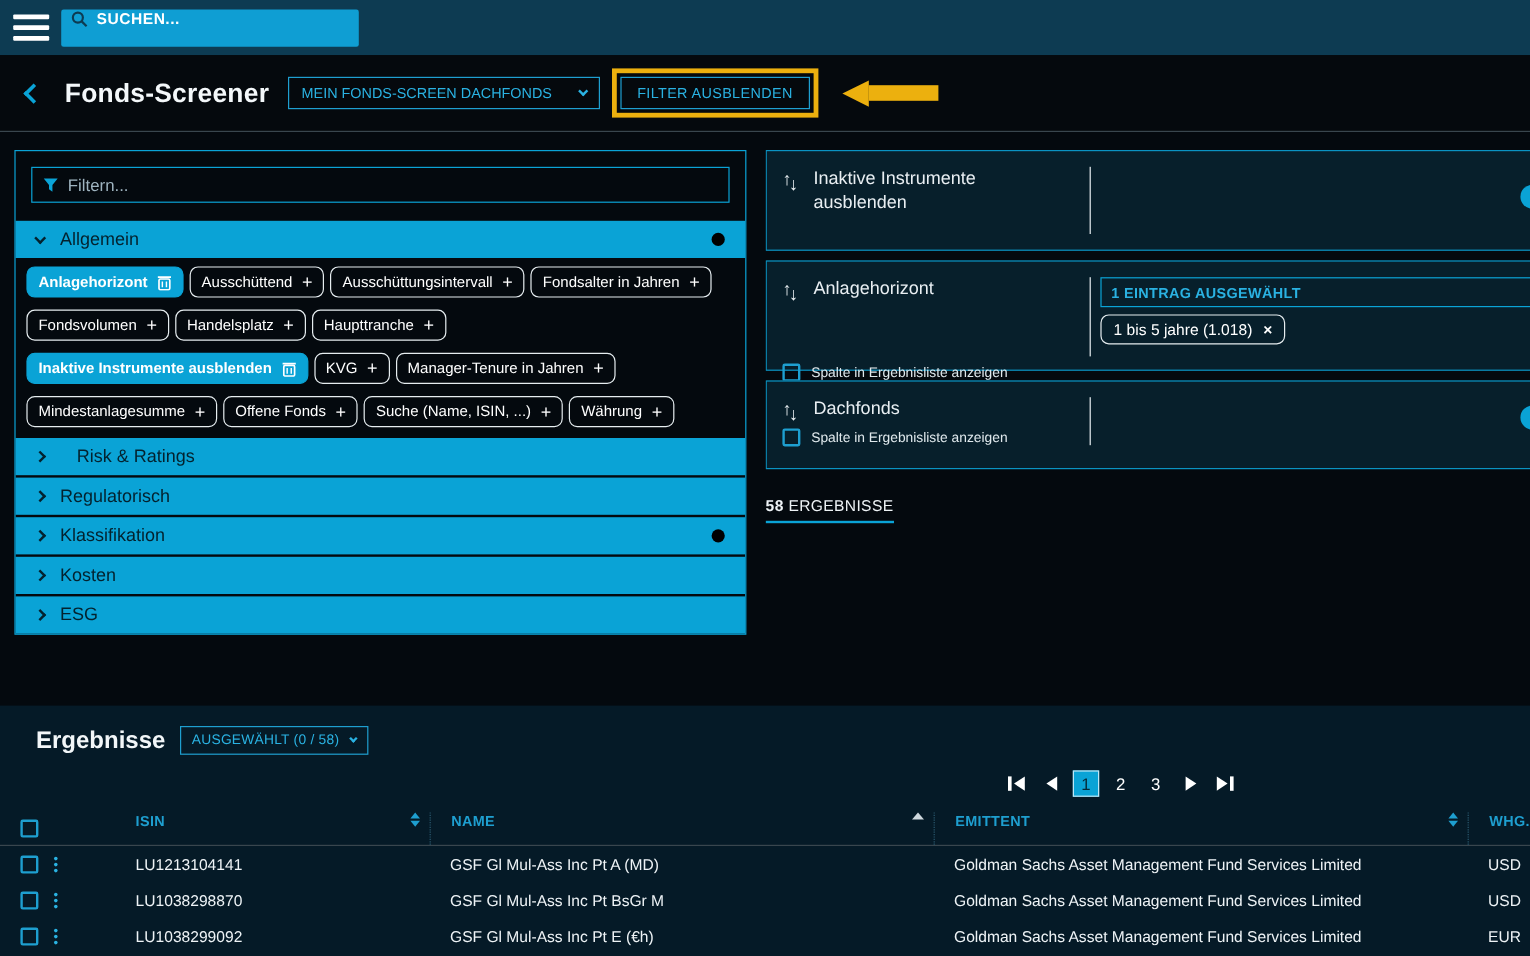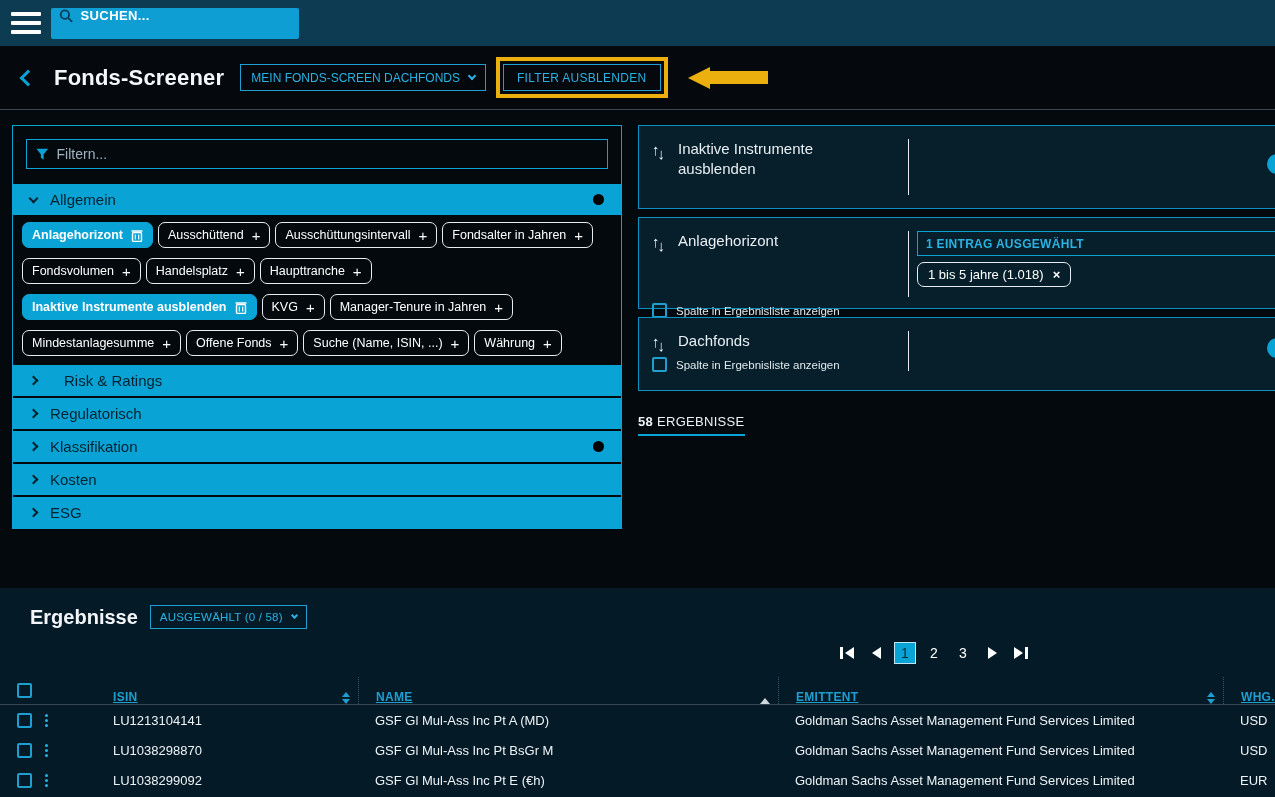--- a/index.html
+++ b/index.html
@@ -22,21 +22,21 @@
   .appheader { height:64px; background:#05090d; border-bottom:1px solid #39464e;
     display:flex; align-items:center; }
   .chev { display:inline-block; width:7px; height:7px; border-right:2px solid currentColor;
     border-bottom:2px solid currentColor; }
   .chev.down { transform:rotate(45deg); margin-top:-3px; }
   .chev.right { transform:rotate(-45deg); }
   .chev.left { transform:rotate(135deg); }
   .back-chev { color:#0aa3d6; width:12px; height:12px; border-width:3px; margin-left:22px; cursor:pointer; }
   .page-title { color:#f4f8fa; font-size:22px; font-weight:bold; margin-left:20px; letter-spacing:.2px; }
   .screen-select { margin-left:16px; height:27px; border:1px solid #1e9fd0; display:flex;
-    align-items:center; gap:9px; padding:0 10px; color:#2ab2e2; font-size:12px; cursor:pointer; }
+    align-items:center; gap:23px; padding:0 10px; color:#2ab2e2; font-size:12px; cursor:pointer; }
   .screen-select .chev { width:6px; height:6px; }
   .hl-box { margin-left:10px; border:4px solid #ecb00e; padding:3px; }
   .filter-toggle { height:27px; border:1px solid #1e9fd0; background:transparent; color:#2ab2e2;
     font-size:12px; padding:0 13px; cursor:pointer; letter-spacing:.3px;
     font-family:"Liberation Sans", sans-serif; }
   .anno-arrow { display:flex; align-items:center; margin-left:20px; }
   .anno-arrow .head { width:0; height:0; border-top:11px solid transparent;
     border-bottom:11px solid transparent; border-right:22px solid #ecb00e; }
   .anno-arrow .shaft { width:58px; height:13px; background:#ecb00e; }
 
@@ -111,22 +111,22 @@
     border-left:9px solid #fff; }
   .pg-bar { width:3px; height:12px; background:#fff; }
   .pg-num { width:22px; height:22px; display:flex; align-items:center; justify-content:center;
     color:#fff; font-size:14px; cursor:pointer; background:transparent; border:none;
     font-family:"Liberation Sans", sans-serif; }
   .pg-num.current { background:#0aa3d6; color:#062a38; border:1px solid #bfe6f5; }
 
   .grid-row { display:grid; grid-template-columns:96px 262px 420px 445px 1fr; align-items:center; }
   .thead { height:28px; margin-top:12px; border-bottom:1px solid #39464e; color:#1e9fd0;
     font-weight:bold; font-size:12px; letter-spacing:.3px; }
-  .th { display:flex; align-items:flex-end; justify-content:space-between; height:100%;
-    padding:0 8px 0 17px; cursor:pointer;text-decoration:underline; }
+  .th { display:flex; align-items:flex-start; justify-content:space-between; height:100%;
+    padding:0 8px 0 17px; cursor:pointer; }
   .th + .th { border-left:1px dotted #2a5a70; }
   .th-first { padding-left:17px; display:flex; align-items:center; height:100%; }
   .sort2 { display:flex; flex-direction:column; gap:2px; }
   .s-up { width:0; height:0; border-left:4px solid transparent; border-right:4px solid transparent;
     border-bottom:5px solid #1e9fd0; }
   .s-dn { width:0; height:0; border-left:4px solid transparent; border-right:4px solid transparent;
     border-top:5px solid #1e9fd0; }
   .s-asc { width:0; height:0; border-left:5px solid transparent; border-right:5px solid transparent;
     border-bottom:6px solid #cfd8dd; }
   .trow { height:30px; color:#eef3f6; font-size:13px; }

